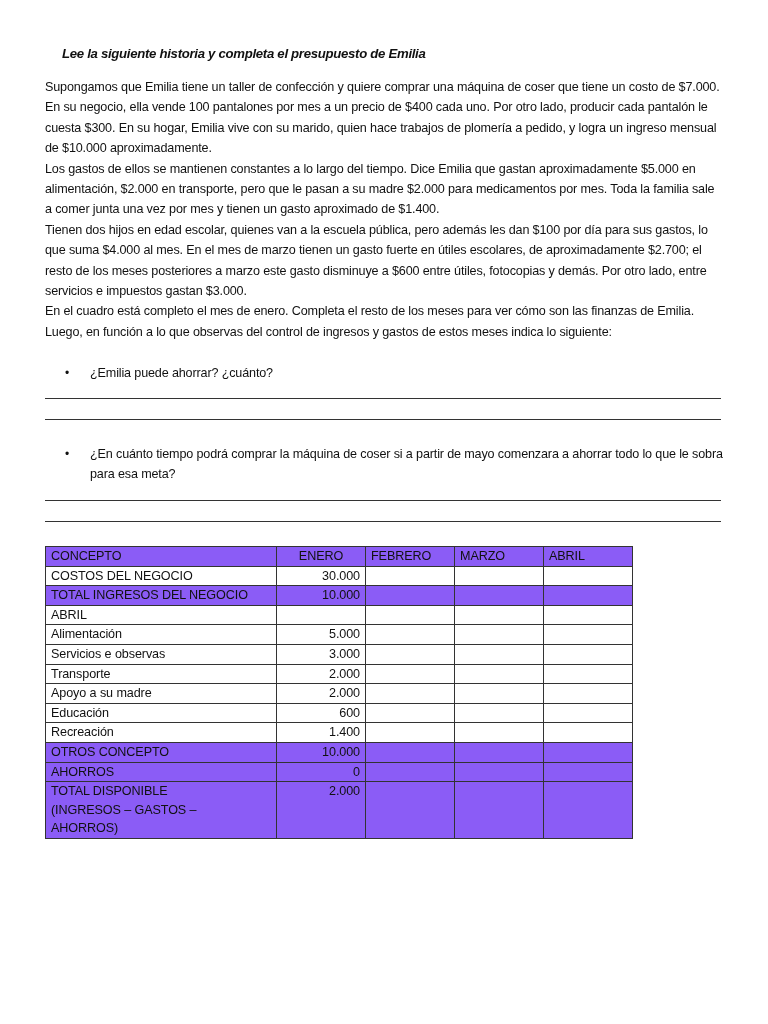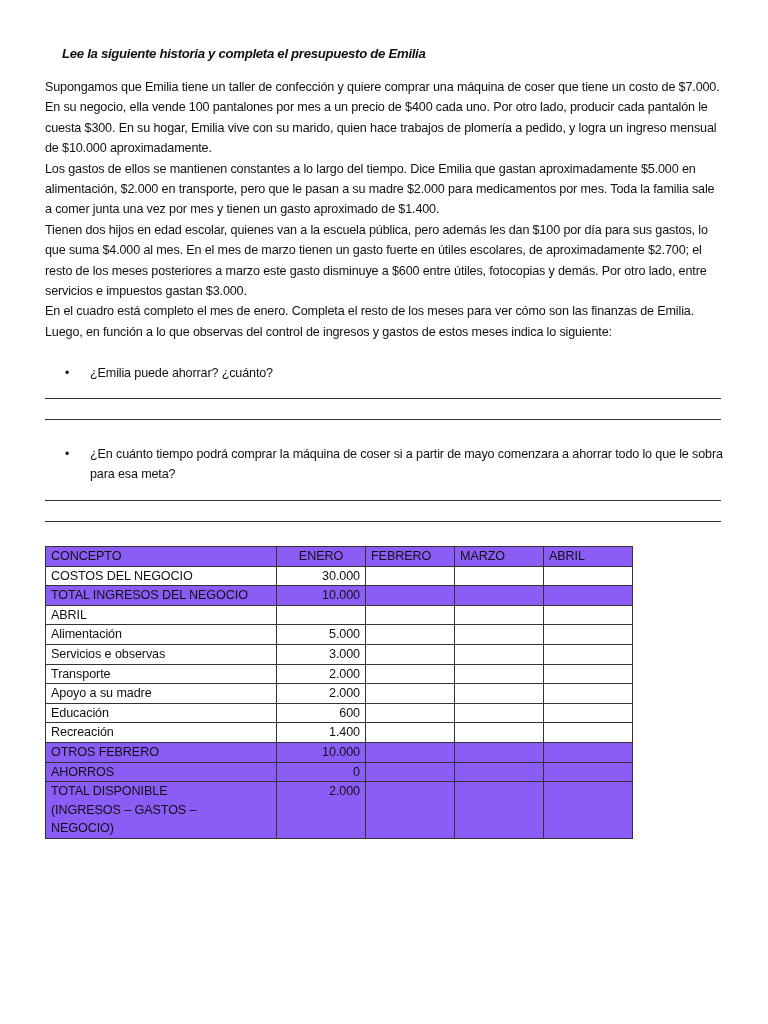--- a/index.html
+++ b/index.html
@@ -182,38 +182,38 @@
           <td class="col-month num"></td>
         </tr>
         <tr>
           <td class="col-concept">Recreación</td>
           <td class="col-enero num">1.400</td>
           <td class="col-month num"></td>
           <td class="col-month num"></td>
           <td class="col-month num"></td>
         </tr>
         <tr class="hl">
-          <td class="col-concept">OTROS FEBRERO</td>
+          <td class="col-concept">OTROS CONCEPTO</td>
           <td class="col-enero num">10.000</td>
           <td class="col-month num"></td>
           <td class="col-month num"></td>
           <td class="col-month num"></td>
         </tr>
         <tr class="hl">
           <td class="col-concept">AHORROS</td>
           <td class="col-enero num">0</td>
           <td class="col-month num"></td>
           <td class="col-month num"></td>
           <td class="col-month num"></td>
         </tr>
         <tr class="hl tall">
           <td class="col-concept">
             <div>TOTAL DISPONIBLE</div>
             <div>(INGRESOS – GASTOS –</div>
-            <div>NEGOCIO)</div>
+            <div>AHORROS)</div>
           </td>
           <td class="col-enero num">2.000</td>
           <td class="col-month num"></td>
           <td class="col-month num"></td>
           <td class="col-month num"></td>
         </tr>
       </tbody>
   </table>
 </div>
 

